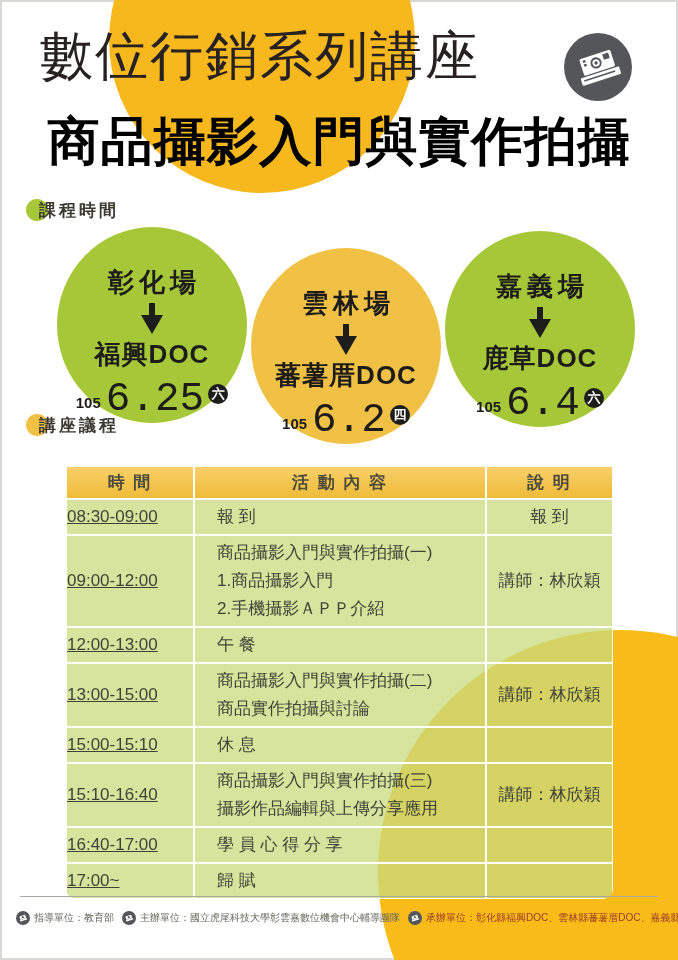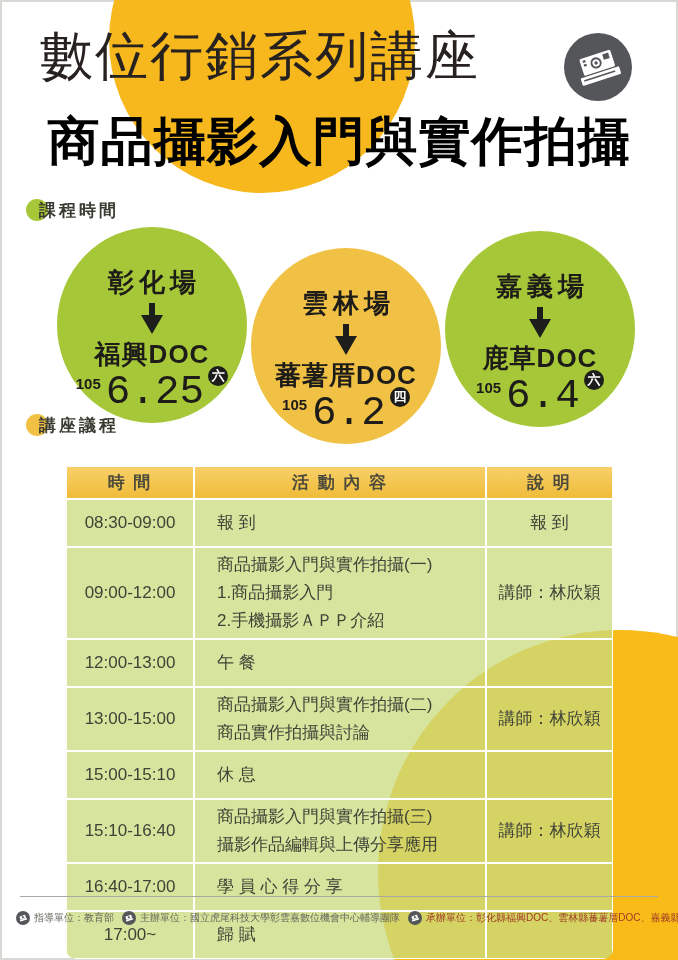--- a/index.html
+++ b/index.html
@@ -33,35 +33,35 @@
   .session{position:absolute;width:190px;height:196px;border-radius:50%;
     display:flex;flex-direction:column;align-items:center;color:#1e1c19;}
   .session.green{background:#a6c838;}
   .session.yellow{background:#f0c145;}
   .session.s1{left:57px;top:227px;}
   .session.s2{left:251px;top:248px;}
   .session.s3{left:445px;top:231px;}
   .session .loc{margin-top:38px;font-size:26px;font-weight:900;letter-spacing:5px;text-indent:5px;}
   .session .arrow{margin:3px 0 2px 0;line-height:0;}
   .session .docname{font-size:26px;font-weight:900;letter-spacing:1px;}
-  .session .daterow{display:flex;}
+  .session .daterow{margin-top:7px;display:flex;align-items:center;}
   .session .yr{font-size:15px;font-weight:bold;transform:translateY(3px);}
   .session .num{font-family:Liberation Mono, monospace;font-size:41px;
     line-height:1;margin:0 4px 0 5px;}
   .day-badge{width:20px;height:20px;border-radius:50%;background:#1d1d1b;color:#fff;
     font-size:13px;line-height:20px;text-align:center;font-weight:bold;transform:translateY(-6px);}
   
   .agenda-wrap{position:absolute;left:66px;top:446px;width:547px;z-index:2;
     border-radius:10px;overflow:hidden;}
   table.agenda{border-collapse:separate;border-spacing:0;table-layout:fixed;width:547px;margin-top:20px;}
   table.agenda td,table.agenda th{border:1.5px solid #fff;vertical-align:middle;}
   table.agenda th{background:linear-gradient(#f8d06a,#efbc38);color:#4c4a3b;
     font-size:17px;font-weight:bold;letter-spacing:2px;padding:4px 0;}
   table.agenda td{background:rgba(202,219,124,0.75);color:#3f4237;font-size:17px;line-height:28px;}
-  td.t-time{text-align:center;padding:9px 0;}
+  td.t-time{padding:3px 0;text-decoration:underline;}
   td.t-content{text-align:left;padding:3px 0 3px 22px;}
   td.t-note{text-align:center;font-size:16px;padding:3px 0;}
   .c-line{line-height:28px;}
   
   .footer-line{position:absolute;left:20px;top:896px;width:638px;height:1px;background:#a9a9a3;z-index:2;}
   .footer{position:absolute;left:16px;top:905px;width:656px;z-index:2;display:flex;
     align-items:center;gap:8px;white-space:nowrap;}
   .f-item{display:flex;align-items:center;gap:4px;font-size:10px;color:#67675c;margin-top:6px;}
   .f-item.hot{color:#9e3a27;}
   .f-icon{width:14px;height:14px;border-radius:50%;background:#54565a;flex:none;

